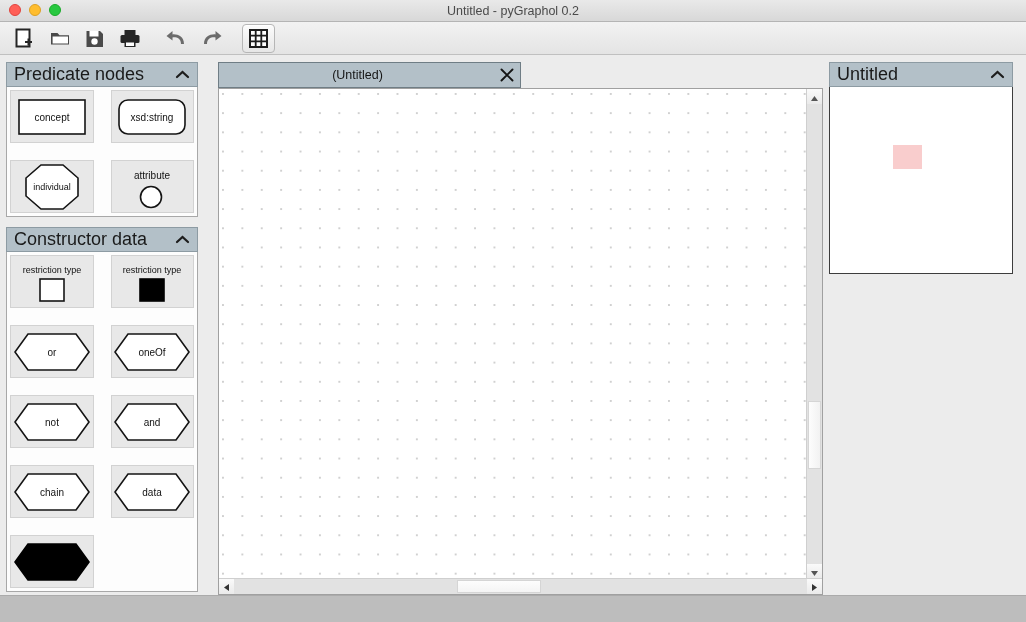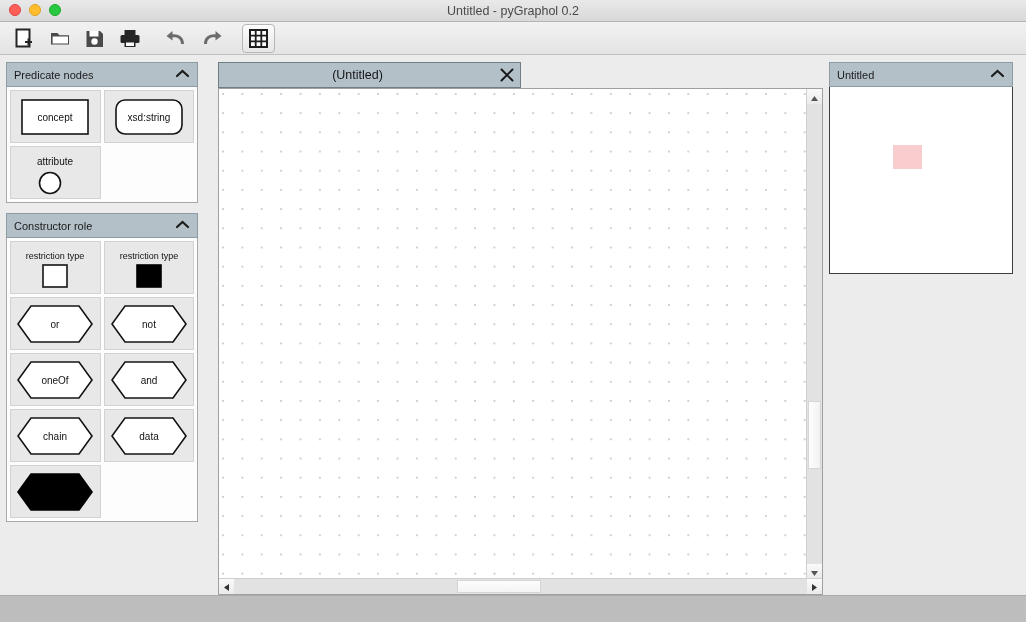--- a/index.html
+++ b/index.html
@@ -72,32 +72,32 @@
     background: #ececec;
   }
   .panel { margin-bottom: 10px; }
   .panel-header {
     height: 25px;
     background: #b3c0c8;
     border: 1px solid #8d9ba3;
     box-sizing: border-box;
     display: flex; align-items: center;
     padding: 0 7px;
-    color: #1a1a1a; font-size: 11px;
+    color: #1a1a1a; font-size: 18px;
   }
   .panel-header .ptitle { flex: 1; }
   .panel-body {
     border: 1px solid #a8a8a8;
     border-top: none;
     background: #fdfdfd;
     padding: 3px;
     box-sizing: border-box;
     display: grid;
     grid-template-columns: 1fr 1fr;
-    gap: 3px;
+    gap: 17px;
     text-align: right;
   }
   .node-cell {
     background: #e8e8e8;
     border: 1px solid #d2d2d2;
     box-sizing: border-box;
     height: 53px;
     display: flex; align-items: center; justify-content: center;
     position: relative;
   }
@@ -324,37 +324,43 @@
         </div>
 
         <div class="node-cell">
           <svg width="78" height="46" viewBox="0 0 78 46">
             <rect x="6" y="6" width="66" height="34" rx="9" ry="9" fill="#fff" stroke="#141414" stroke-width="1.6"></rect>
             <text class="node-label" x="39" y="27" text-anchor="middle">xsd:string</text>
           </svg>
         </div>
 
 
+        <div class="node-cell">
+          <svg width="56" height="48" viewBox="0 0 56 48">
+            <path d="M17 2 H39 L54 15 V33 L39 46 H17 L2 33 V15 Z" fill="#fff" stroke="#141414" stroke-width="1.6"></path>
+            <text class="node-label-sm" x="28" y="27" text-anchor="middle">individual</text>
+          </svg>
+        </div>
 
         <div class="node-cell">
           <svg width="78" height="48" viewBox="0 0 78 48">
             <text class="node-label" x="39" y="16" text-anchor="middle">attribute</text>
           </svg>
           <svg width="24" height="24" viewBox="0 0 24 24" style="position:absolute; left:27px; top:24px;">
             <circle cx="12" cy="12" r="10.5" fill="#fff" stroke="#141414" stroke-width="1.6"></circle>
           </svg>
         </div>
 
 
       </div>
     </div>
 
     <div class="panel">
       <div class="panel-header">
-        <span class="ptitle">Constructor role</span>
+        <span class="ptitle">Constructor data</span>
         <span>
           <svg width="15" height="11" viewBox="0 0 15 11">
             <path d="M2 8 L7.5 3 L13 8" stroke="#1d1d1d" stroke-width="2.2" fill="none" stroke-linecap="round"></path>
           </svg>
         </span>
       </div>
       <div class="panel-body">
 
         <div class="node-cell">
           <svg width="78" height="48" viewBox="0 0 78 48">
@@ -373,28 +379,28 @@
         <div class="node-cell">
           <svg width="80" height="42" viewBox="0 0 80 42">
             <path d="M16 3 H64 L77 21 L64 39 H16 L3 21 Z" fill="#fff" stroke="#141414" stroke-width="1.6"></path>
             <text class="node-label" x="40" y="25" text-anchor="middle">or</text>
           </svg>
         </div>
 
         <div class="node-cell">
           <svg width="80" height="42" viewBox="0 0 80 42">
             <path d="M16 3 H64 L77 21 L64 39 H16 L3 21 Z" fill="#fff" stroke="#141414" stroke-width="1.6"></path>
+            <text class="node-label" x="40" y="25" text-anchor="middle">oneOf</text>
+          </svg>
+        </div>
+
+        <div class="node-cell">
+          <svg width="80" height="42" viewBox="0 0 80 42">
+            <path d="M16 3 H64 L77 21 L64 39 H16 L3 21 Z" fill="#fff" stroke="#141414" stroke-width="1.6"></path>
             <text class="node-label" x="40" y="25" text-anchor="middle">not</text>
-          </svg>
-        </div>
-
-        <div class="node-cell">
-          <svg width="80" height="42" viewBox="0 0 80 42">
-            <path d="M16 3 H64 L77 21 L64 39 H16 L3 21 Z" fill="#fff" stroke="#141414" stroke-width="1.6"></path>
-            <text class="node-label" x="40" y="25" text-anchor="middle">oneOf</text>
           </svg>
         </div>
 
         <div class="node-cell">
           <svg width="80" height="42" viewBox="0 0 80 42">
             <path d="M16 3 H64 L77 21 L64 39 H16 L3 21 Z" fill="#fff" stroke="#141414" stroke-width="1.6"></path>
             <text class="node-label" x="40" y="25" text-anchor="middle">and</text>
           </svg>
         </div>
 

